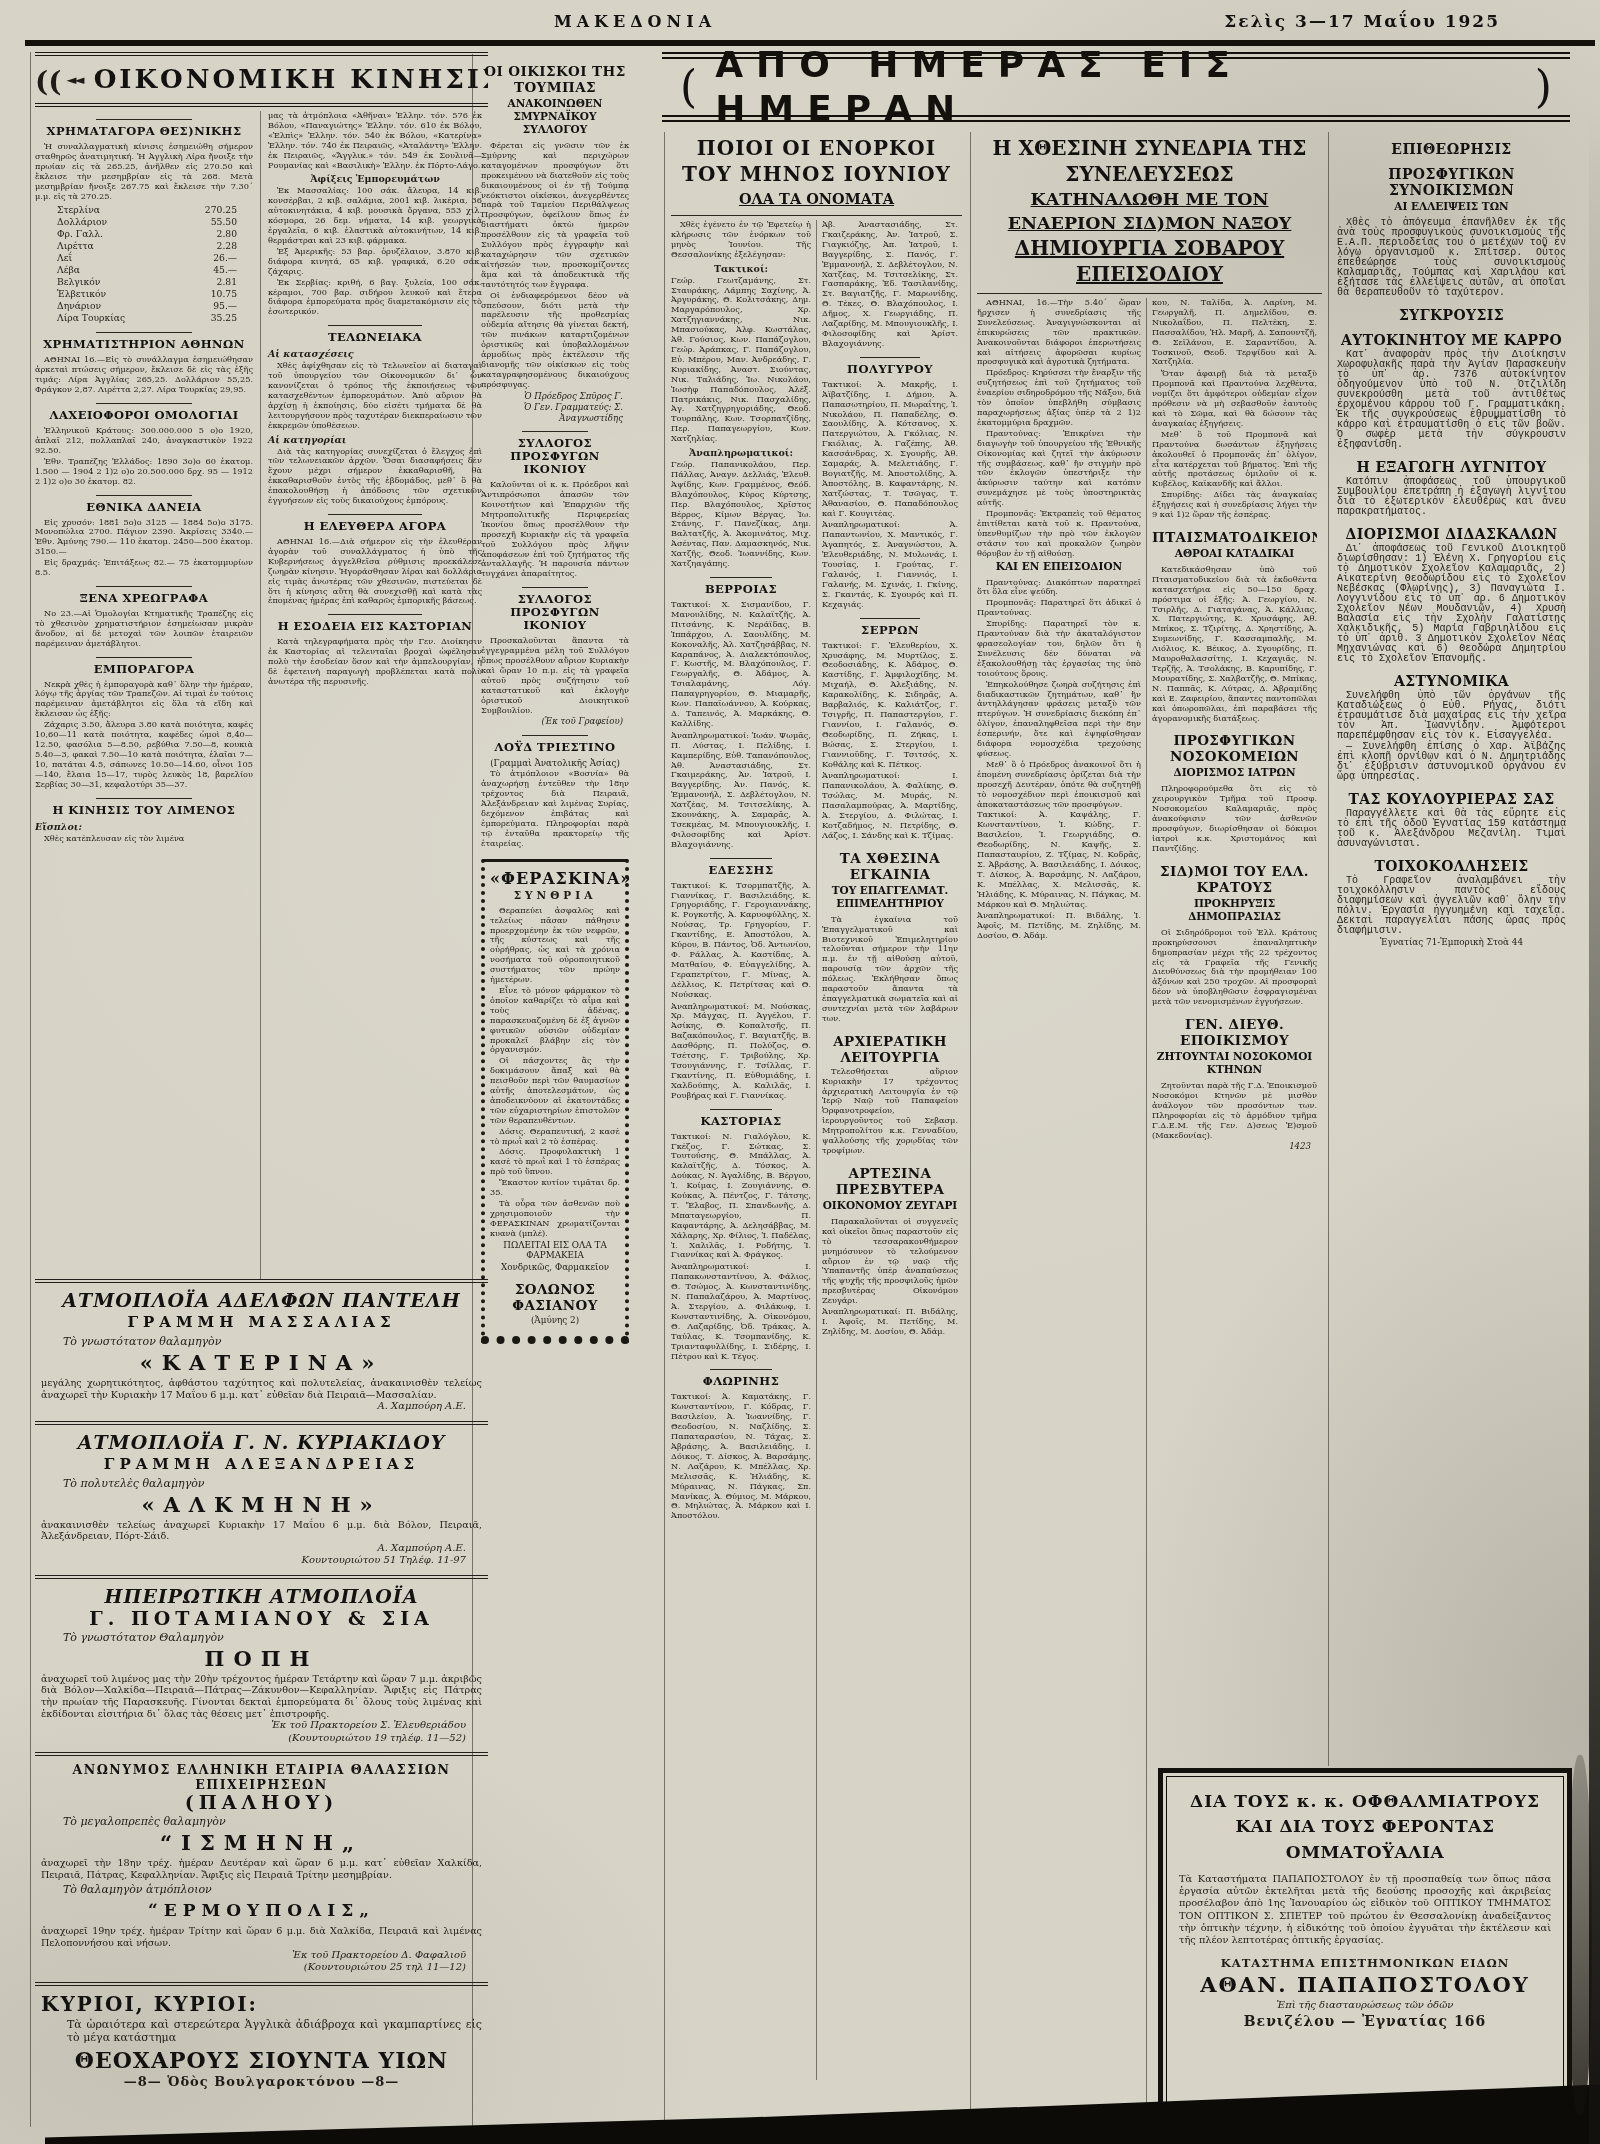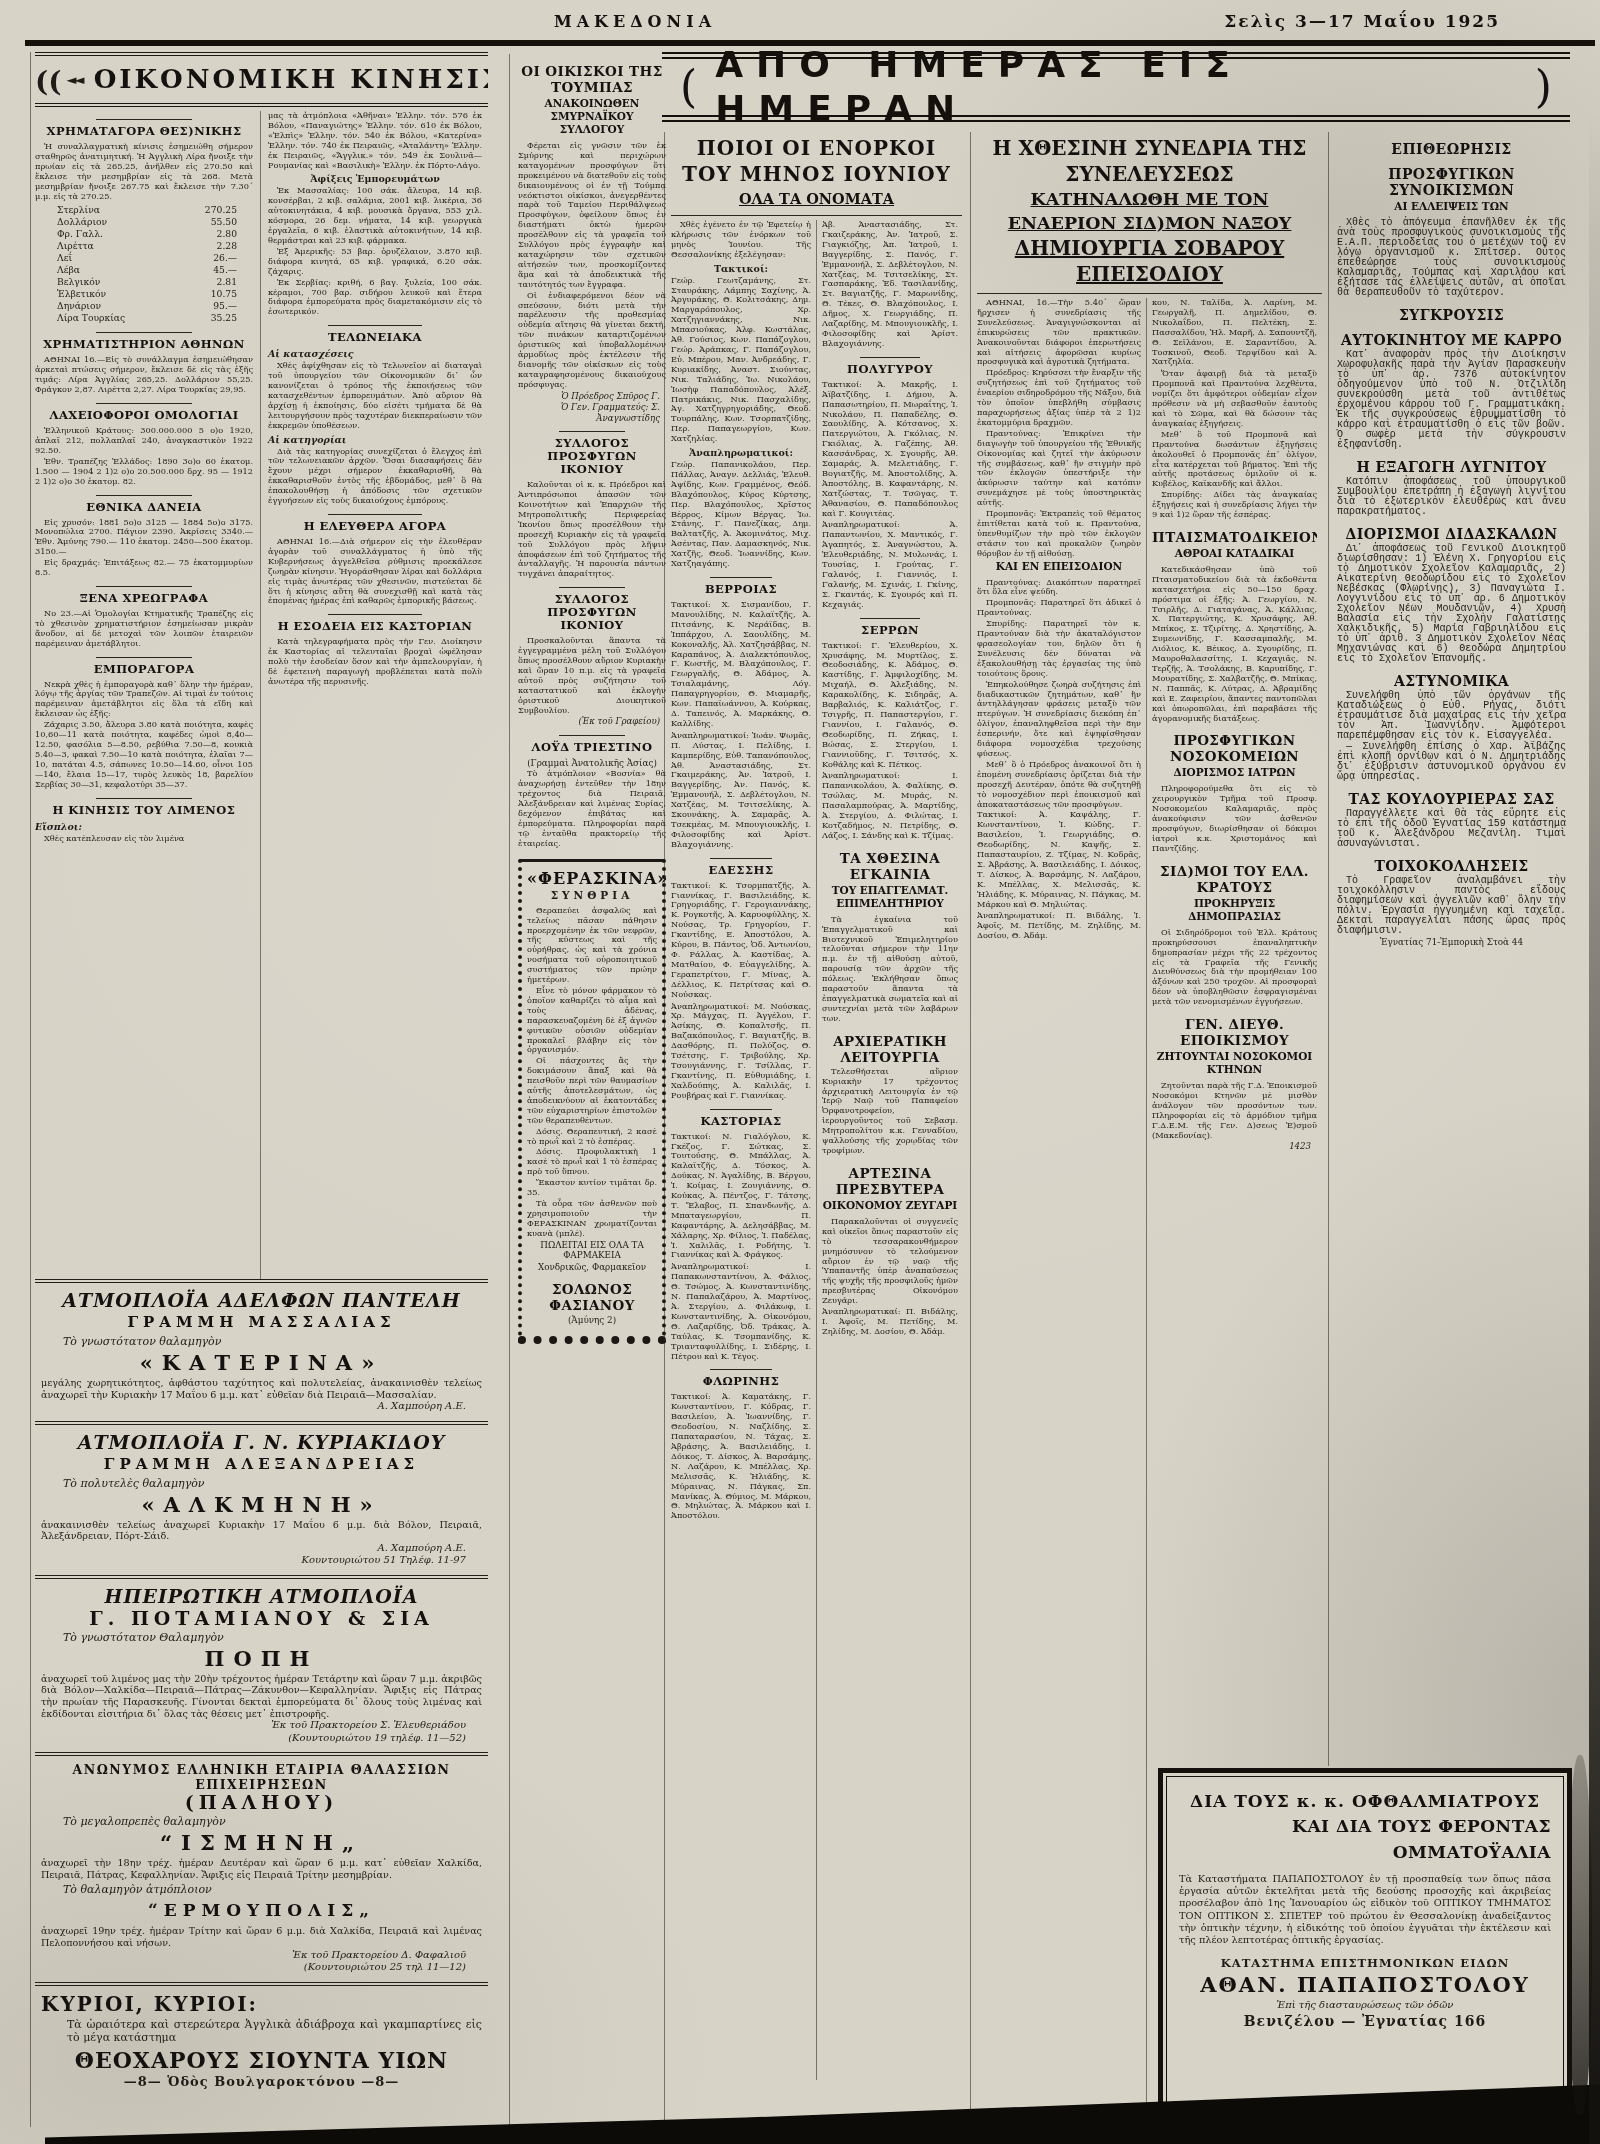--- a/index.html
+++ b/index.html
@@ -57,21 +57,21 @@
   .ad-sig{font:italic 10px/12.5px "DejaVu Serif",serif;text-align:right;padding-right:16px;}
 
   .kyrioi{border-top:4px double #221f1a;padding:7px 6px 6px;}
   .ky-h{font:bold 20px/23px "DejaVu Serif",serif;letter-spacing:2px;color:var(--ink2);}
   .ky-b{font:11px/13.5px "DejaVu Serif",serif;text-align:justify;padding:2px 0 2px 26px;}
   .ky-n{font:bold 22px/26px "DejaVu Serif",serif;text-align:center;letter-spacing:1px;color:var(--ink2);}
   .ky-a{font:bold 13px/17px "DejaVu Serif",serif;text-align:center;letter-spacing:1px;}
 
   
   .ncol{overflow:hidden;}
-  #col3{position:absolute;left:479px;top:2px;width:162px;height:2072px;overflow:hidden;border-left:1px solid var(--rule);padding:0 5px 0 8px;}
+  #col3{position:absolute;left:442px;top:2px;width:162px;height:2072px;overflow:hidden;border-left:1px solid var(--rule);padding:0 5px 0 8px;}
   .ferask-box{margin-top:10px;border-left:4px dotted #1b1814;border-right:4px dotted #1b1814;border-top:3px solid #1b1814;border-bottom:8px dotted #1b1814;padding:7px 5px 9px;}
   .ferask-title{font:bold 16px/19px "DejaVu Serif",serif;text-align:center;letter-spacing:1px;color:var(--ink2);}
   .ferask-sub{font:bold 10.5px/14px "DejaVu Serif",serif;text-align:center;letter-spacing:4px;margin-bottom:4px;}
 
   #banner{position:absolute;left:632px;top:0;width:908px;height:70px;border-top:7px double #14110c;border-bottom:7px double #14110c;
     display:flex;align-items:center;justify-content:center;}
   .bparen{font:44px/44px "DejaVu Serif",serif;color:var(--ink2);margin:0 18px;}
   .btext{font:bold 36px/44px "DejaVu Sans",sans-serif;letter-spacing:13px;color:#14110c;}
 
   #jurors{position:absolute;left:634px;top:80px;width:298px;height:1992px;overflow:hidden;border-left:1px solid var(--rule);padding-left:6px;}
@@ -92,21 +92,21 @@
   .sa{width:170px;padding-right:5px;border-right:1px solid var(--rule);height:1860px;}
   .sb{width:170px;padding-left:5px;height:1500px;}
 
   #col8{position:absolute;left:1298px;top:80px;width:244px;height:1634px;overflow:hidden;border-left:1px solid var(--rule);padding:0 6px 0 8px;}
   #col8 .blk-h2{font-size:14px;}
   #col8 .blk-p{font-size:10px;line-height:10px;font-family:Liberation Mono, monospace;}
 
   #optician{position:absolute;left:1128px;top:1716px;width:414px;height:352px;background:var(--paper);
     border:5px solid #14110c;box-shadow:inset 0 0 0 3px var(--paper), inset 0 0 0 4px #14110c;padding:16px 16px 10px;}
   .op-l1{font:bold 17px/24px "DejaVu Serif",serif;text-align:center;letter-spacing:1px;color:var(--ink2);}
-  .op-l2{font:bold 17px/26px "DejaVu Serif",serif;text-align:right;letter-spacing:.5px;color:var(--ink2);}
+  .op-l2{font:bold 17px/26px "DejaVu Serif",serif;text-align:center;letter-spacing:.5px;color:var(--ink2);}
   .op-body{font:9.8px/12.2px "DejaVu Serif",serif;text-align:justify;margin:8px 0 10px;}
   .op-store{font:bold 11.5px/15px "DejaVu Serif",serif;text-align:center;letter-spacing:1px;}
   .op-name{font:bold 21px/27px "DejaVu Serif",serif;text-align:center;letter-spacing:2px;color:var(--ink2);}
   .op-a1{font:italic 10px/14px "DejaVu Serif",serif;text-align:center;}
   .op-a2{font:bold 14px/18px "DejaVu Serif",serif;text-align:center;letter-spacing:1px;}
 
   
   .scan-bottom{position:absolute;left:45px;right:0;bottom:0;height:66px;background:#0c0b08;
     clip-path:polygon(0 90%, 45% 60%, 100% 10%, 100% 100%, 0 100%);}
   .scan-right{position:absolute;right:0;top:110px;bottom:0;width:11px;

